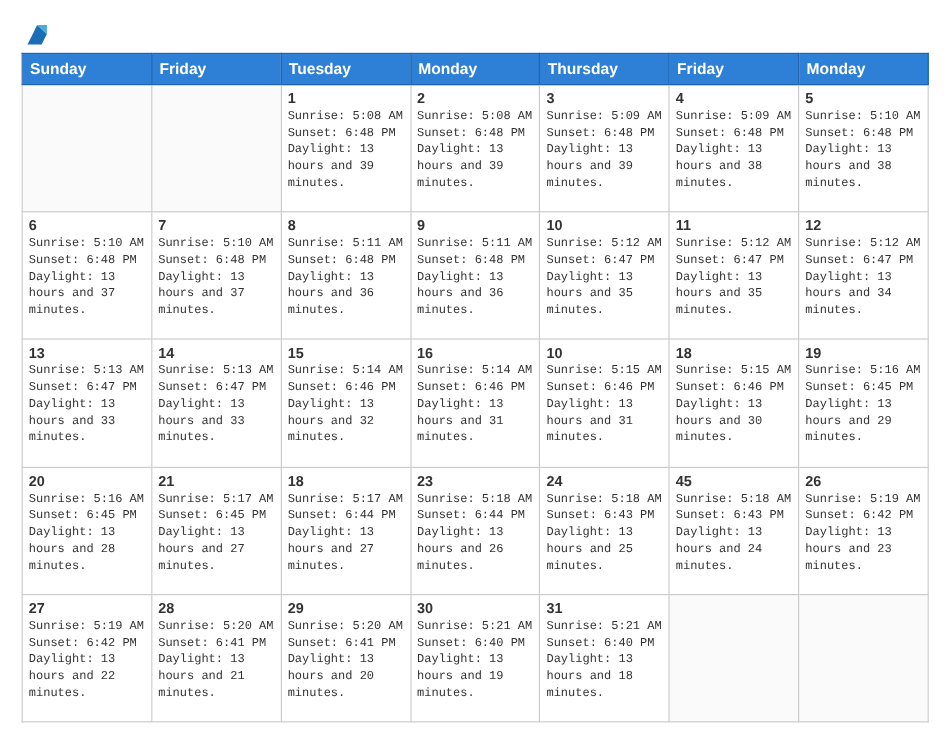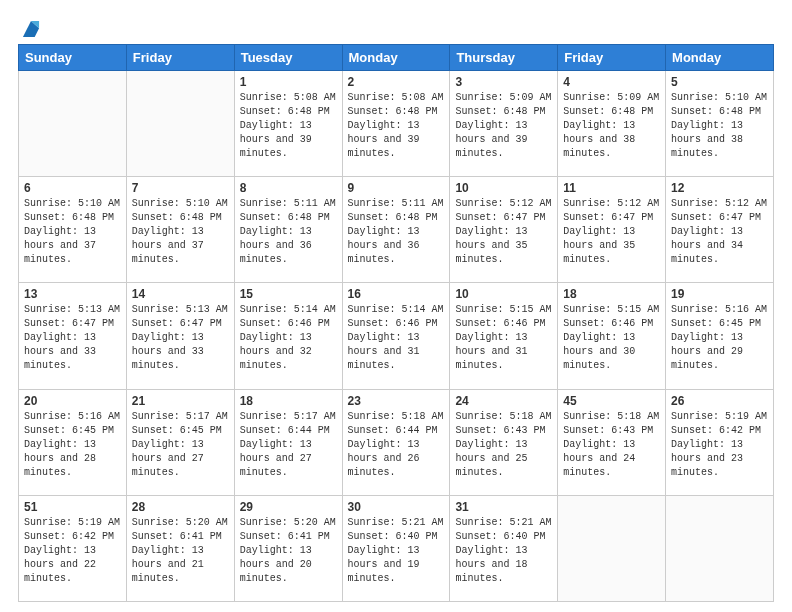--- a/index.html
+++ b/index.html
@@ -296,21 +296,21 @@
           </td>
           <td>
             <span class="day-num">26</span>
             <div class="day-info" style="white-space: pre-line;">Sunrise: 5:19 AM
 Sunset: 6:42 PM
 Daylight: 13 hours and 23 minutes.</div>
           </td>
         </tr>
         <tr>
           <td>
-            <span class="day-num">51</span>
+            <span class="day-num">27</span>
             <div class="day-info" style="white-space: pre-line;">Sunrise: 5:19 AM
 Sunset: 6:42 PM
 Daylight: 13 hours and 22 minutes.</div>
           </td>
           <td>
             <span class="day-num">28</span>
             <div class="day-info" style="white-space: pre-line;">Sunrise: 5:20 AM
 Sunset: 6:41 PM
 Daylight: 13 hours and 21 minutes.</div>
           </td>

